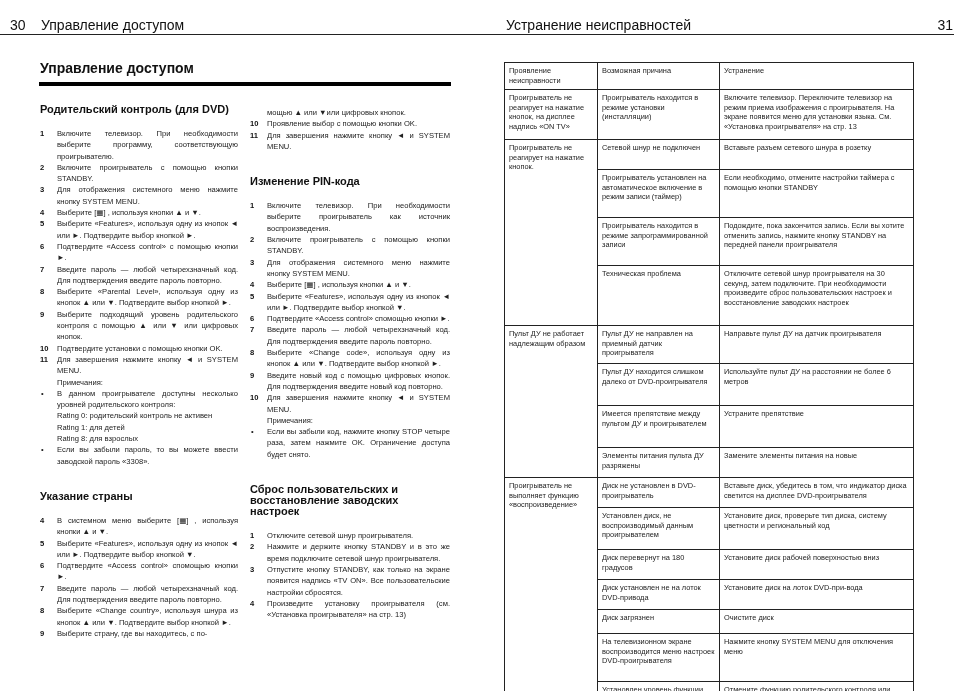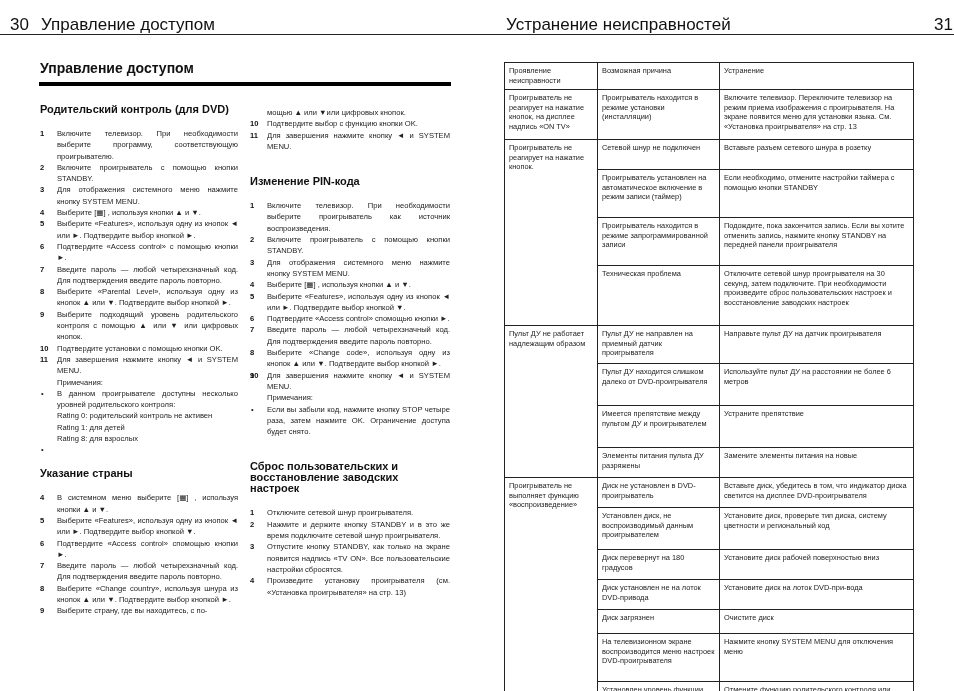--- a/index.html
+++ b/index.html
@@ -1,20 +1,20 @@
 <!DOCTYPE html>
 <html><head>
 <meta charset="utf-8">
 <style>
   html,body{margin:0;padding:0;background:#fff;}
   body{width:954px;height:691px;position:relative;overflow:hidden;font-family:"Liberation Sans",sans-serif;color:#1a1a1a;}
   .page{position:absolute;top:0;height:691px;}
   .page-left{left:0;width:477px;}
   .page-right{left:477px;width:477px;}
-  .header{position:absolute;top:16px;height:18px;font-size:17px;line-height:18px;color:#111;}
+  .header{position:absolute;top:16px;height:18px;font-size:14px;line-height:18px;color:#111;}
   .header-rule{position:absolute;top:34px;height:1px;background:#222;}
   .pl .header{left:10px;}
   .pl .page-num{position:absolute;left:0;}
   .pl .header-title{position:absolute;left:31px;white-space:nowrap;}
   .pl .header-rule{left:0;width:477px;}
   .pr .header{left:29px;width:440px;}
   .pr .header-title{position:absolute;left:0;white-space:nowrap;}
   .pr .page-num{position:absolute;right:-7px;}
   .pr .header-rule{left:0;width:477px;}
 
@@ -65,51 +65,51 @@
         <div class="step"><span class="num">8</span><span>Выберите «Parental Level», используя одну из кнопок ▲ или ▼. Подтвердите выбор кнопкой ►.</span></div>
         <div class="step"><span class="num">9</span><span>Выберите подходящий уровень родительского контроля с помощью ▲ или ▼ или цифровых кнопок.</span></div>
         <div class="step"><span class="num">10</span><span>Подтвердите установки с помощью кнопки OK.</span></div>
         <div class="step"><span class="num">11</span><span>Для завершения нажмите кнопку ◄ и SYSTEM MENU.</span></div>
       </div>
     <div class="note-label">Примечания:</div>
     <div class="bullet"><span class="dot">•</span><span>В данном проигрывателе доступны несколько уровней родительского контроля:</span></div>
     <div class="sub">Rating 0: родительский контроль не активен</div>
     <div class="sub">Rating 1: для детей</div>
     <div class="sub">Rating 8: для взрослых</div>
-    <div class="bullet"><span class="dot">•</span></div>
+    <div class="bullet"><span class="dot">•</span><span>Если вы забыли пароль, то вы можете ввести заводской пароль «3308».</span></div>
     <div class="gap2"></div>
     <h3>Указание страны</h3>
     <div id="country-steps">
         <div class="step"><span class="num">4</span><span>В системном меню выберите [▦] , используя кнопки ▲ и ▼.</span></div>
         <div class="step"><span class="num">5</span><span>Выберите «Features», используя одну из кнопок ◄ или ►. Подтвердите выбор кнопкой ▼.</span></div>
         <div class="step"><span class="num">6</span><span>Подтвердите «Access control» спомощью кнопки ►.</span></div>
         <div class="step"><span class="num">7</span><span>Введите пароль — любой четырехзначный код. Для подтверждения введите пароль повторно.</span></div>
         <div class="step"><span class="num">8</span><span>Выберите «Change country», используя шнура из кнопок ▲ или ▼. Подтвердите выбор кнопкой ►.</span></div>
         <div class="step"><span class="num">9</span><span>Выберите страну, где вы находитесь, с по-</span></div>
       </div>
   </div>
 
   <div class="col col-b">
     <div class="sub">мощью ▲ или ▼или цифровых кнопок.</div>
     <div id="country-steps-cont">
-        <div class="step"><span class="num">10</span><span>Подтвердите выбор с функцию кнопки OK.</span></div>
+        <div class="step"><span class="num">10</span><span>Проявление выбор с помощью кнопки OK.</span></div>
         <div class="step"><span class="num">11</span><span>Для завершения нажмите кнопку ◄ и SYSTEM MENU.</span></div>
       </div>
     <div class="gap2"></div>
     <h3>Изменение PIN-кода</h3>
     <div id="pin-steps">
         <div class="step"><span class="num">1</span><span>Включите телевизор. При необходимости выберите проигрыватель как источник воспроизведения.</span></div>
         <div class="step"><span class="num">2</span><span>Включите проигрыватель с помощью кнопки STANDBY.</span></div>
         <div class="step"><span class="num">3</span><span>Для отображения системного меню нажмите кнопку SYSTEM MENU.</span></div>
         <div class="step"><span class="num">4</span><span>Выберите [▦] , используя кнопки ▲ и ▼.</span></div>
         <div class="step"><span class="num">5</span><span>Выберите «Features», используя одну из кнопок ◄ или ►. Подтвердите выбор кнопкой ▼.</span></div>
         <div class="step"><span class="num">6</span><span>Подтвердите «Access control» спомощью кнопки ►.</span></div>
         <div class="step"><span class="num">7</span><span>Введите пароль — любой четырехзначный код. Для подтверждения введите пароль повторно.</span></div>
         <div class="step"><span class="num">8</span><span>Выберите «Change code», используя одну из кнопок ▲ или ▼. Подтвердите выбор кнопкой ►.</span></div>
-        <div class="step"><span class="num">9</span></div>
+        <div class="step"><span class="num">9</span><span>Введите новый код с помощью цифровых кнопок. Для подтверждения введите новый код повторно.</span></div>
         <div class="step"><span class="num">10</span><span>Для завершения нажмите кнопку ◄ и SYSTEM MENU.</span></div>
       </div>
     <div class="note-label">Примечания:</div>
     <div class="bullet"><span class="dot">•</span><span>Если вы забыли код, нажмите кнопку STOP четыре раза, затем нажмите OK. Ограничение доступа будет снято.</span></div>
     <div class="gap2"></div>
     <h3>Сброс пользовательских и восстановление заводских настроек</h3>
     <div id="reset-steps">
         <div class="step"><span class="num">1</span><span>Отключите сетевой шнур проигрывателя.</span></div>
         <div class="step"><span class="num">2</span><span>Нажмите и держите кнопку STANDBY и в это же время подключите сетевой шнур проигрывателя.</span></div>
         <div class="step"><span class="num">3</span><span>Отпустите кнопку STANDBY, как только на экране появится надпись «TV ON». Все пользовательские настройки сбросятся.</span></div>

